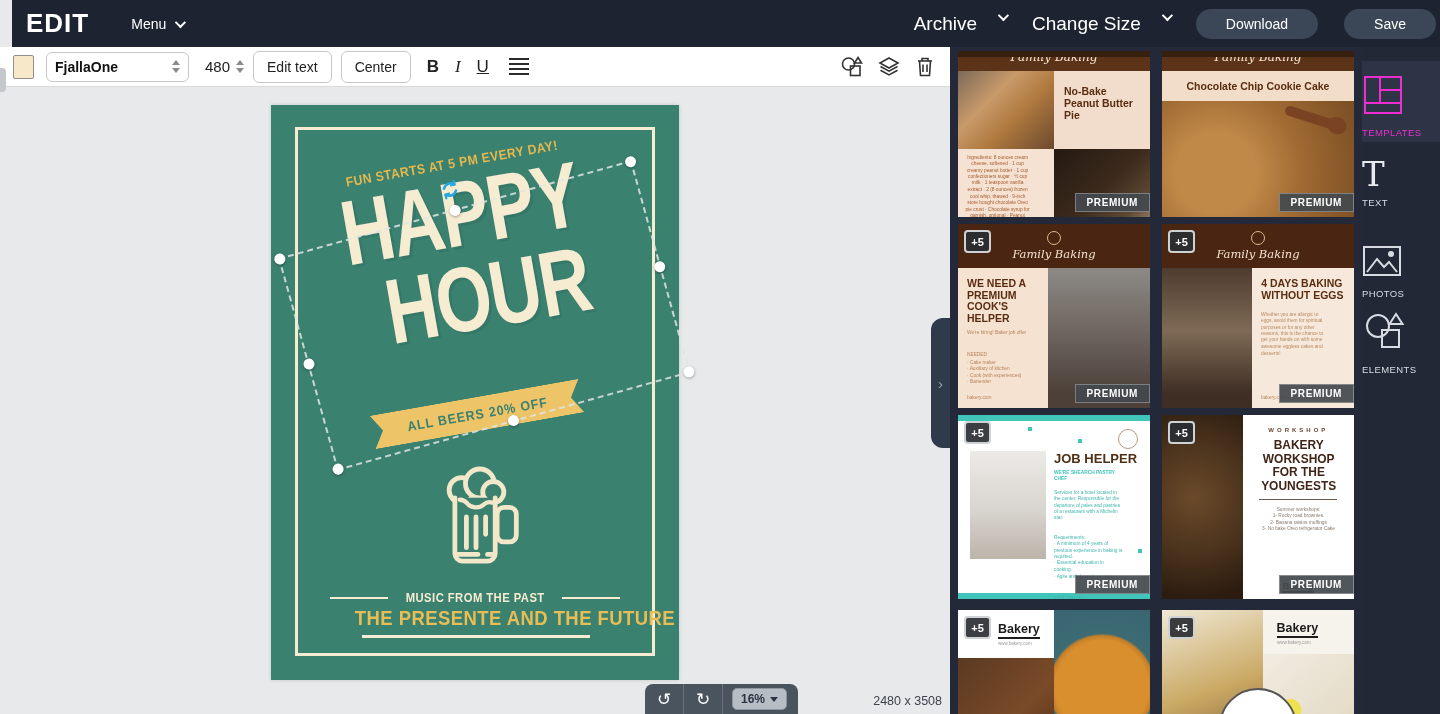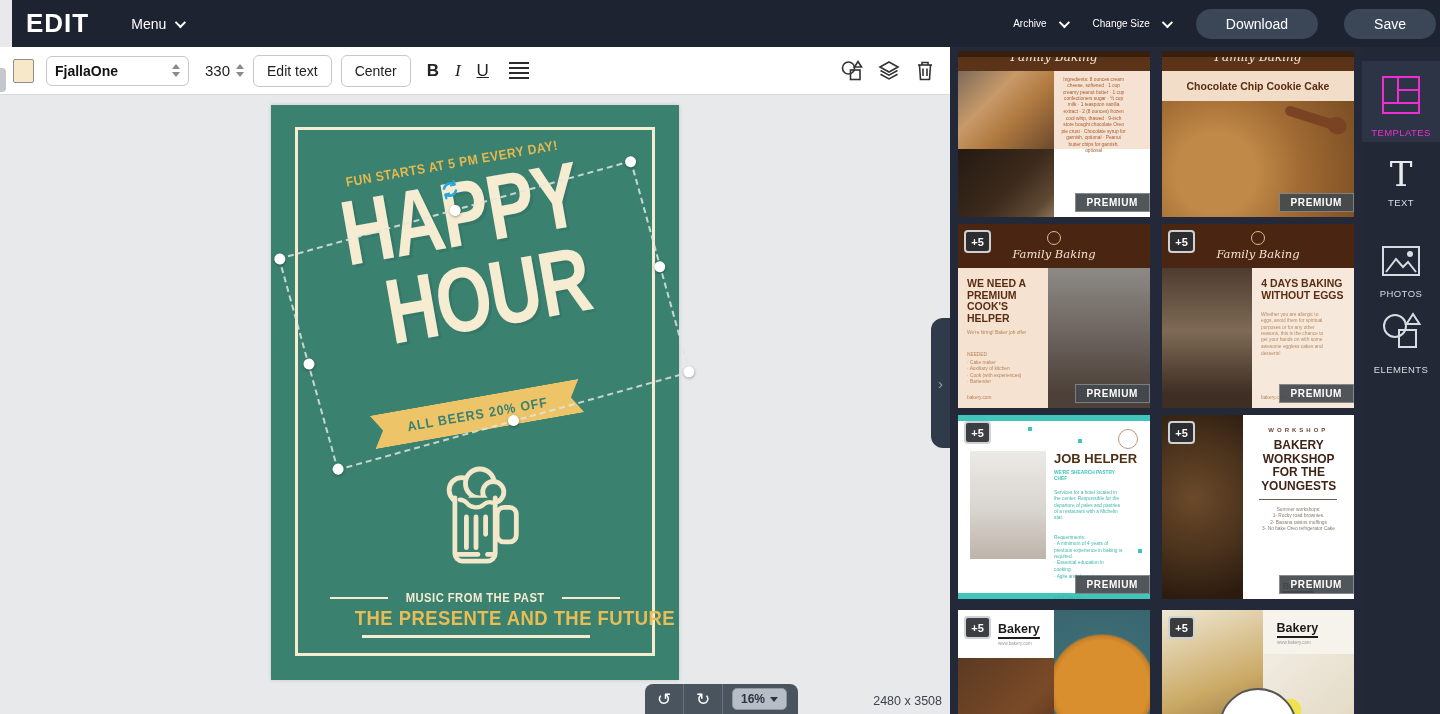--- a/index.html
+++ b/index.html
@@ -5,25 +5,25 @@
   * { margin:0; padding:0; box-sizing:border-box; }
   html,body { width:1440px; height:714px; overflow:hidden; }
   body { font-family:"Liberation Sans", sans-serif; background:#e8e9eb; position:relative; }
 
   
   .topbar { position:absolute; left:12px; top:0; width:1440px; height:47px; background:#1d2330; display:flex; align-items:center; z-index:30; }
   .logo { color:#fff; font-size:26px; font-weight:800; letter-spacing:1px; margin-left:14px; }
   .menu-item { display:flex; align-items:center; gap:9px; color:#fff; font-size:14px; margin-left:42px; cursor:pointer; }
   .chev { width:8px; height:8px; border-right:2px solid #fff; border-bottom:2px solid #fff; transform:rotate(45deg) translateY(-2px); display:inline-block; }
   .topbar-right { margin-left:auto; display:flex; align-items:center; gap:26px; margin-right:16px; }
-  .top-link { display:flex; align-items:center; gap:12px; color:#fff; font-size:10px; cursor:pointer; }
+  .top-link { display:flex; gap:21px; color:#fff; font-size:19px; cursor:pointer; }
   .pill-btn { background:#3b4656; color:#fff; font-size:14px; border:none; border-radius:16px; padding:7px 30px; cursor:pointer; }
 
   
-  .toolbar { position:absolute; left:0; top:47px; width:950px; height:48px; background:#fff; border-bottom:1px solid #d9dadc; display:flex; align-items:center; z-index:20; }
+  .toolbar { position:absolute; left:0; top:47px; width:950px; height:40px; background:#fff; border-bottom:1px solid #d9dadc; display:flex; align-items:center; z-index:20; }
   .swatch { width:21px; height:24px; background:#f6e8c8; border:1px solid #8f8f8f; border-radius:2px; margin-left:13px; cursor:pointer; }
   .font-select { width:143px; height:30px; border:1px solid #c8c8c8; border-radius:6px; margin-left:12px; display:flex; align-items:center; padding:0 8px; cursor:pointer; }
   .font-select .fname { font-weight:700; font-size:14px; color:#111; flex:1; }
   .stepper { display:flex; flex-direction:column; gap:3px; align-items:center; }
   .stepper i { width:0; height:0; border-left:4px solid transparent; border-right:4px solid transparent; }
   .stepper i.up { border-bottom:5px solid #8a8a8a; }
   .stepper i.dn { border-top:5px solid #8a8a8a; }
   .size-box { display:flex; align-items:center; gap:6px; margin-left:16px; }
   .size-box .sval { font-size:15px; color:#222; }
   .tb-btn { height:32px; border:1px solid #c8c8c8; border-radius:6px; background:#fff; font-size:14px; color:#222; padding:0 13px; margin-left:9px; cursor:pointer; }
@@ -143,21 +143,21 @@
   .t8-right { display:flex; flex-direction:column; background:#fff; }
   .t8-logoblk { height:44px; padding:8px 0 0 14px; background:#f6f3ec; }
   .t8-circle { position:absolute; left:50%; top:78px; transform:translateX(-50%); width:78px; height:78px; background:#fff; border:2px solid #555; border-radius:50%; display:flex; flex-direction:column; align-items:center; justify-content:center; text-align:center; z-index:3; }
   .t8-circle .main { font-size:7px; font-weight:700; color:#444; letter-spacing:.5px; }
 
   
   .collapse-handle { position:absolute; left:931px; top:318px; width:19px; height:130px; background:#2f3b4a; border-radius:12px 0 0 12px; z-index:6; display:flex; align-items:center; justify-content:center; color:#93a0ad; font-size:15px; cursor:pointer; }
 
   
   .tabbar { position:absolute; left:1362px; top:47px; width:78px; height:667px; background:#222836; z-index:10; }
-  .tab { position:absolute; left:0; width:78px; display:flex; flex-direction:column; align-items:center; cursor:pointer; color:#d8dce2; }
+  .tab { position:absolute; left:0; width:78px; display:flex; flex-direction:column; align-items:flex-start; cursor:pointer; color:#d8dce2; }
   .tab .lbl { font-size:9.5px; letter-spacing:.4px; margin-top:7px; }
   .tab.active { background:#2c3446; color:#ee2ed2; }
   .tab-templates{ top:14px; height:81px; padding-top:13px; }
   .tab-text{ top:103px; height:66px; padding-top:8px; }
   .tab-photos{ top:184px; height:66px; padding-top:14px; }
   .tab-elements{ top:252px; height:76px; padding-top:10px; }
   .ticon-text { font-family:"DejaVu Serif", serif; font-size:34px; line-height:.95; color:#e8eaed; }
 </style>
 </head>
 <body>
@@ -185,21 +185,21 @@
 <div class="toolbar">
   <div class="swatch"></div>
   <div class="font-select">
     <span class="fname">FjallaOne</span>
     <span class="stepper">
         <i class="up"></i>
         <i class="dn"></i>
       </span>
   </div>
   <div class="size-box">
-    <span class="sval">330</span>
+    <span class="sval">480</span>
     <span class="stepper">
         <i class="up"></i>
         <i class="dn"></i>
       </span>
   </div>
   <button class="tb-btn">Edit text</button>
   <button class="tb-btn">Center</button>
   <button class="fmt b">B</button>
   <button class="fmt i">I</button>
   <button class="fmt u">U</button>
@@ -309,20 +309,21 @@
 
 <aside class="panel">
 
   <div class="card c-r1 c-c1">
     <div class="brown-bar"></div>
     <div class="script-strip">
         <div class="script">Family Baking</div>
       </div>
     <div class="t1-grid">
       <div class="ph ph-pie"></div>
+      <div class="t1-title">No-Bake Peanut Butter Pie</div>
       <div class="t1-ing">
           <div class="micro">Ingredients: 8 ounces cream cheese, softened · 1 cup creamy peanut butter · 1 cup confectioners sugar · ½ cup milk · 1 teaspoon vanilla extract · 2 (8 ounces) frozen cool whip, thawed · 9-inch store bought chocolate Oreo pie crust · Chocolate syrup for garnish, optional · Peanut butter chips for garnish, optional</div>
         </div>
       <div class="ph ph-dark"></div>
     </div>
     <span class="badge-premium">PREMIUM</span>
   </div>
 
   <div class="card c-r1 c-c2">
     <div class="brown-bar"></div>

